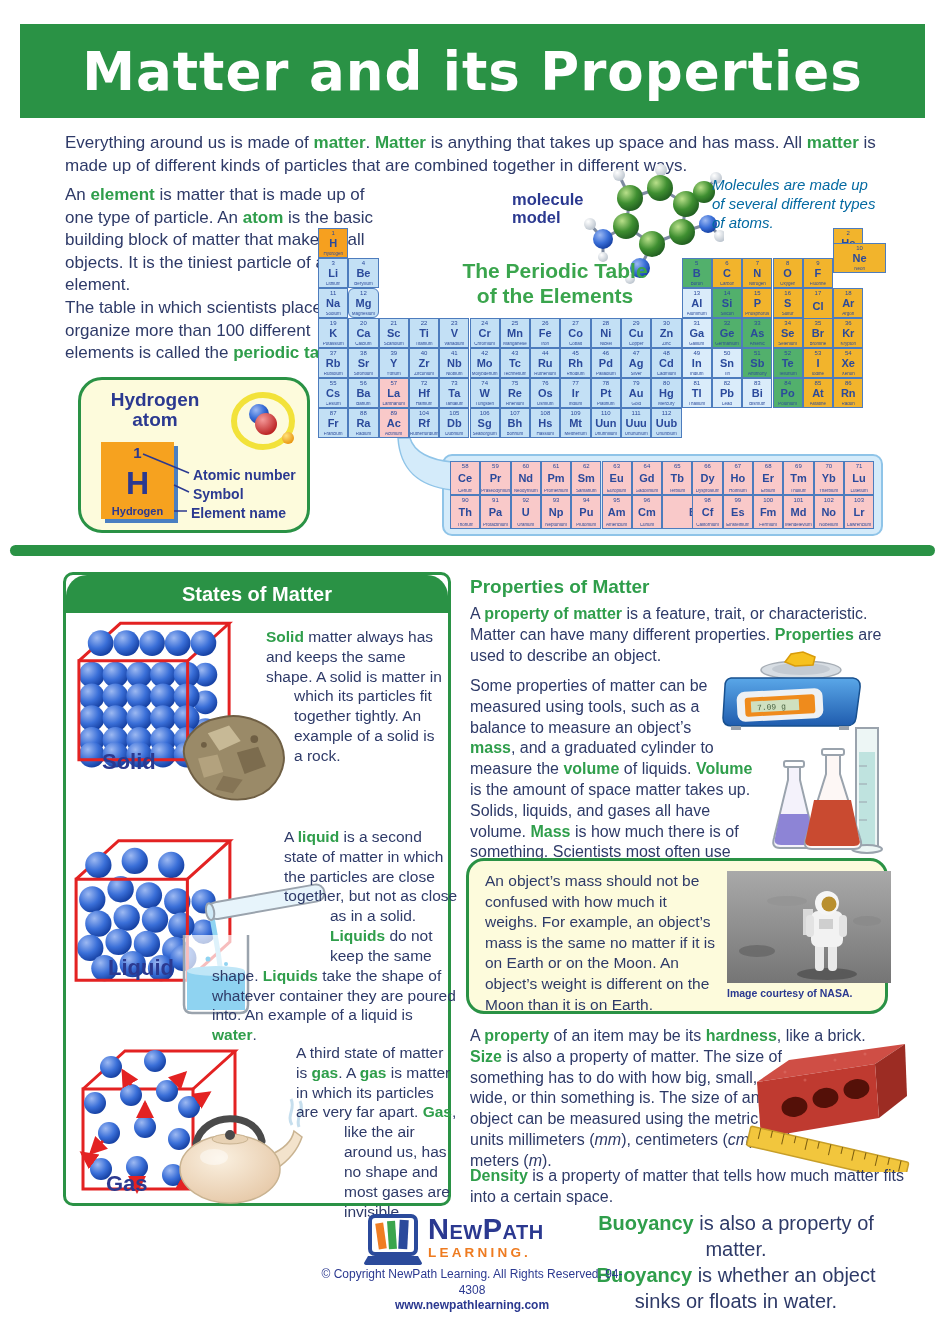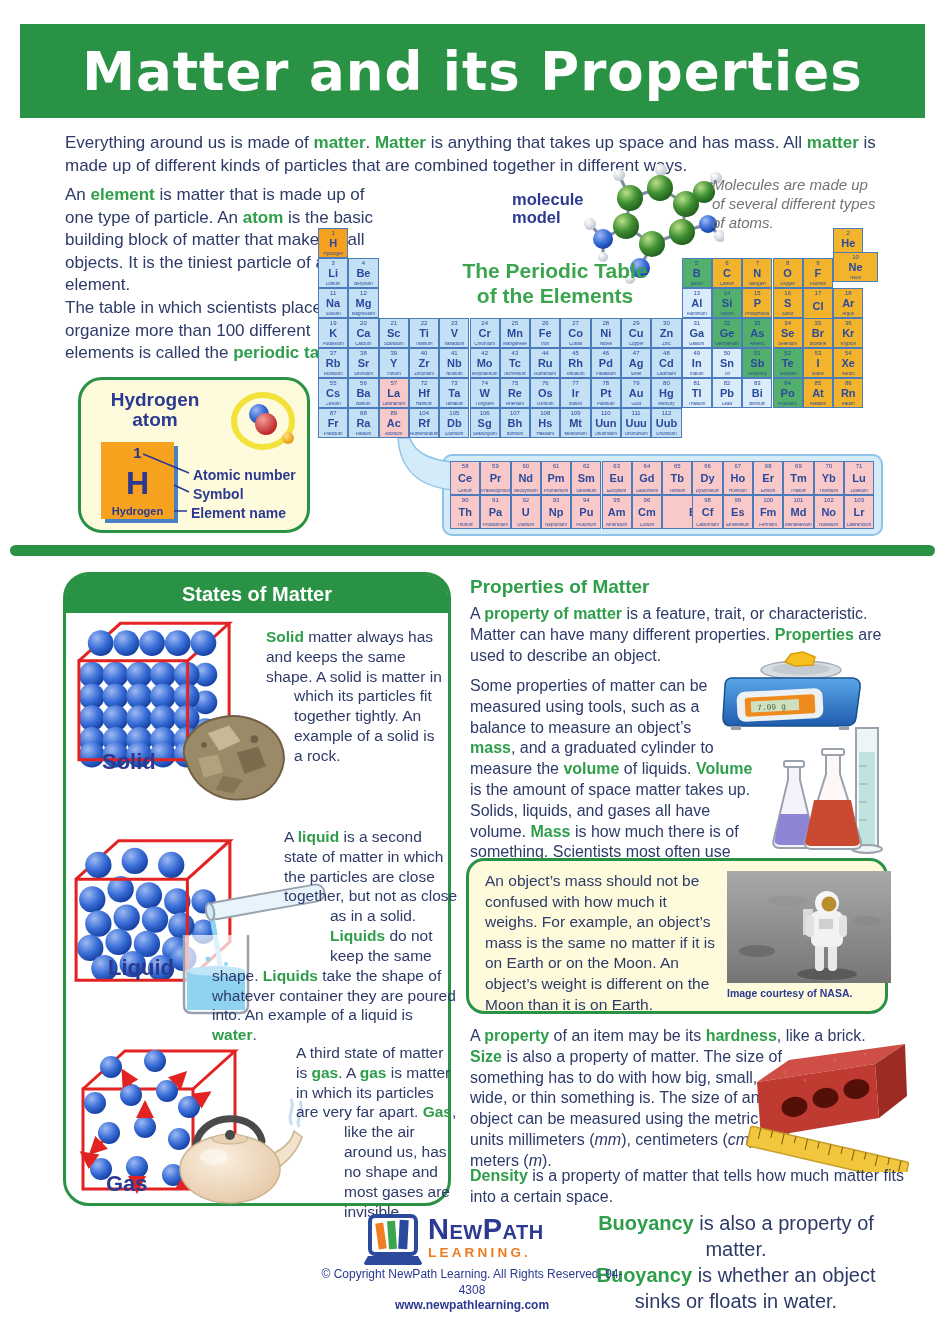--- a/index.html
+++ b/index.html
@@ -28,36 +28,36 @@
   .hydro-box{left:78px;top:377px;width:232px;height:156px;background:#fdfbdc;border:3.5px solid #2a9245;border-radius:24px}
   .hydro-title{left:14px;top:10px;width:120px;text-align:center;font-size:19px;font-weight:bold;color:#2b3990;line-height:1.05;white-space:pre-line}
   .hydro-card-shadow{left:24px;top:66px;width:73px;height:77px;background:#4a7fc1}
   .hydro-card{left:20px;top:62px;width:73px;height:77px;background:#f6a21f;display:flex;flex-direction:column;align-items:center;justify-content:space-between;padding:2px 4px}
   .hydro-num{font-size:15px;font-weight:bold;color:#2b3990}
   .hydro-sym{font-size:32px;font-weight:bold;color:#2b3990;line-height:.9}
   .hydro-name{font-size:11px;font-weight:bold;color:#2b3990}
   .hydro-label{position:absolute;font-size:14px;font-weight:bold;color:#2b3990;white-space:nowrap}
 
   .molecule-label{left:512px;top:190px;width:95px;font-size:16.5px;font-weight:bold;color:#2b3990;line-height:1.1;white-space:pre-line}
-  .molecule-note{left:712px;top:176px;width:215px;font-size:15px;font-style:italic;color:#737373;line-height:1.25;white-space:pre-line}
+  .molecule-note{left:712px;top:176px;width:215px;font-size:15px;font-style:italic;color:#0369a1;line-height:1.25;white-space:pre-line}
 
   .pt-title{left:420px;top:258px;width:270px;text-align:center;font-size:21px;font-weight:bold;color:#3aa54d;line-height:1.2;white-space:pre-line}
   #ptable{left:318px;top:228px;width:546px;height:210px}
   #lantable{left:450px;top:461px;width:425px;height:68px}
   .lan-ribbon{left:442px;top:454px;width:441px;height:82px;background:#d4ebfa;border:2px solid #8fc4e8;border-radius:10px}
   .pcell{position:absolute;border:1px solid #4d7cbd;display:flex;flex-direction:column;align-items:center;justify-content:space-between;padding:1px 0;overflow:hidden}
   .pcell .pn{font-size:6px;color:#2b4a9b;line-height:1}
   .pcell .ps{font-size:11px;font-weight:bold;color:#2b4a9b;line-height:1}
   .pcell .pe{font-size:4.5px;color:#2b4a9b;line-height:1;white-space:nowrap;max-width:100%;overflow:hidden}
   .cat-h{background:#f6a01f}.cat-m{background:#c3e0f5}.cat-p{background:#daecfa}
   .cat-g{background:#52b06c}.cat-y{background:#f2b42c}.cat-l{background:#f9c9c9}
 
   .divider{left:10px;top:545px;width:925px;height:11px;background:#2a9245;border-radius:6px}
 
-  .states-card{left:63px;top:572px;width:388px;height:634px;border:3.5px solid #2a9245;border-radius:26px;background:#fff}
+  .states-card{left:63px;top:572px;width:388px;height:634px;border:3.5px solid #2a9245;border-radius:10px;background:#fff}
   .states-header{position:absolute;left:0;top:0;width:100%;height:38px;background:#2a9245;border-radius:21px 21px 0 0;display:flex;align-items:center;justify-content:center}
   .states-header span{color:#fff;font-size:20px;font-weight:bold}
   .state-label{position:absolute;font-size:22px;font-weight:bold;color:#2b3990}
 
   .prop-heading{left:470px;top:576px;font-size:19px;font-weight:bold;color:#2f9e4b}
   .nasa-box{left:466px;top:858px;width:422px;height:156px;background:#fdfbdc;border:3px solid #2a9245;border-radius:18px}
   .nasa-caption{position:absolute;left:258px;top:126px;width:164px;font-size:10.5px;font-weight:bold;color:#2b3990}
 
   .buoyancy{left:586px;top:1210px;width:300px;text-align:center;font-size:20px;line-height:1.3}
 
@@ -206,31 +206,31 @@
       <div class="pcell cat-y" style="left: 454.5px; top: 30px; width: 30.3px; height: 30px;">
         <span class="pn">8</span>
         <span class="ps">O</span>
         <span class="pe">Oxygen</span>
       </div>
       <div class="pcell cat-y" style="left: 484.8px; top: 30px; width: 30.3px; height: 30px;">
         <span class="pn">9</span>
         <span class="ps">F</span>
         <span class="pe">Fluorine</span>
       </div>
-      <div class="pcell cat-y" style="left: 515.1px; top: 24px; width: 45px; height: 30px;">
+      <div class="pcell cat-y" style="left: 515.1px; top: 15px; width: 53px; height: 30px;">
         <span class="pn">10</span>
         <span class="ps">Ne</span>
         <span class="pe">Neon</span>
       </div>
       <div class="pcell cat-m" style="left: 0px; top: 60px; width: 30.3px; height: 30px;">
         <span class="pn">11</span>
         <span class="ps">Na</span>
         <span class="pe">Sodium</span>
       </div>
-      <div class="pcell cat-m" style="left: 30.3px; top: 60px; width: 30.3px; height: 30px;">
+      <div class="pcell cat-m" style="left: 30.3px; top: 60px; width: 30.3px; height: 30px; border-radius: 6px;">
         <span class="pn">12</span>
         <span class="ps">Mg</span>
         <span class="pe">Magnesium</span>
       </div>
       <div class="pcell cat-p" style="left: 363.6px; top: 60px; width: 30.3px; height: 30px;">
         <span class="pn">13</span>
         <span class="ps">Al</span>
         <span class="pe">Aluminum</span>
       </div>
       <div class="pcell cat-g" style="left: 393.9px; top: 60px; width: 30.3px; height: 30px;">

